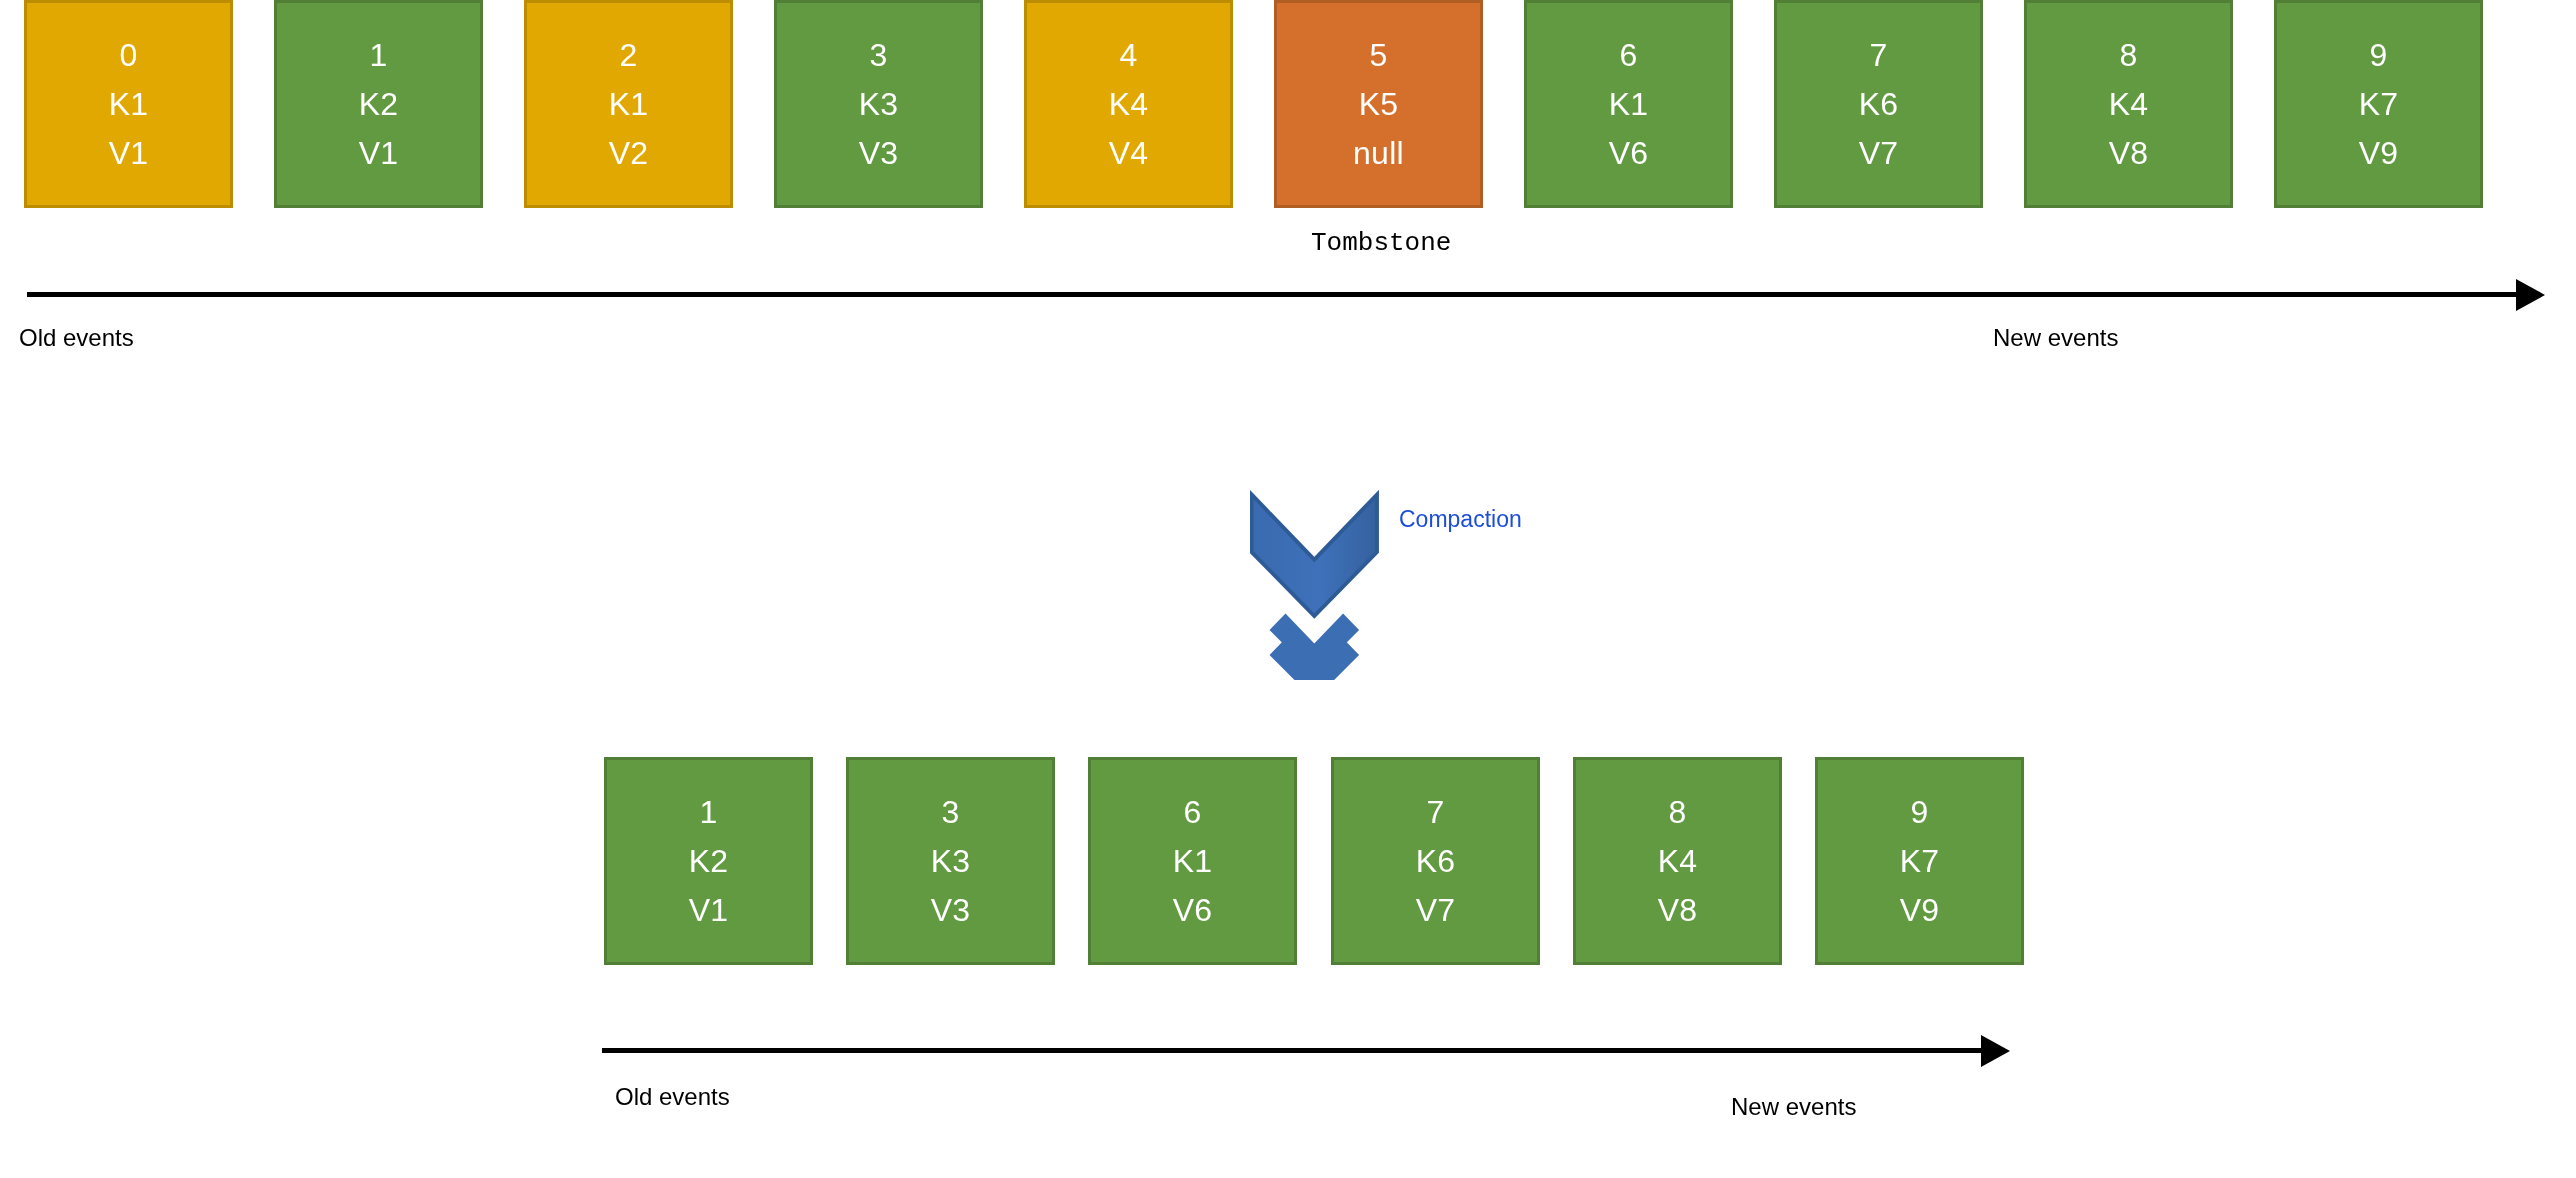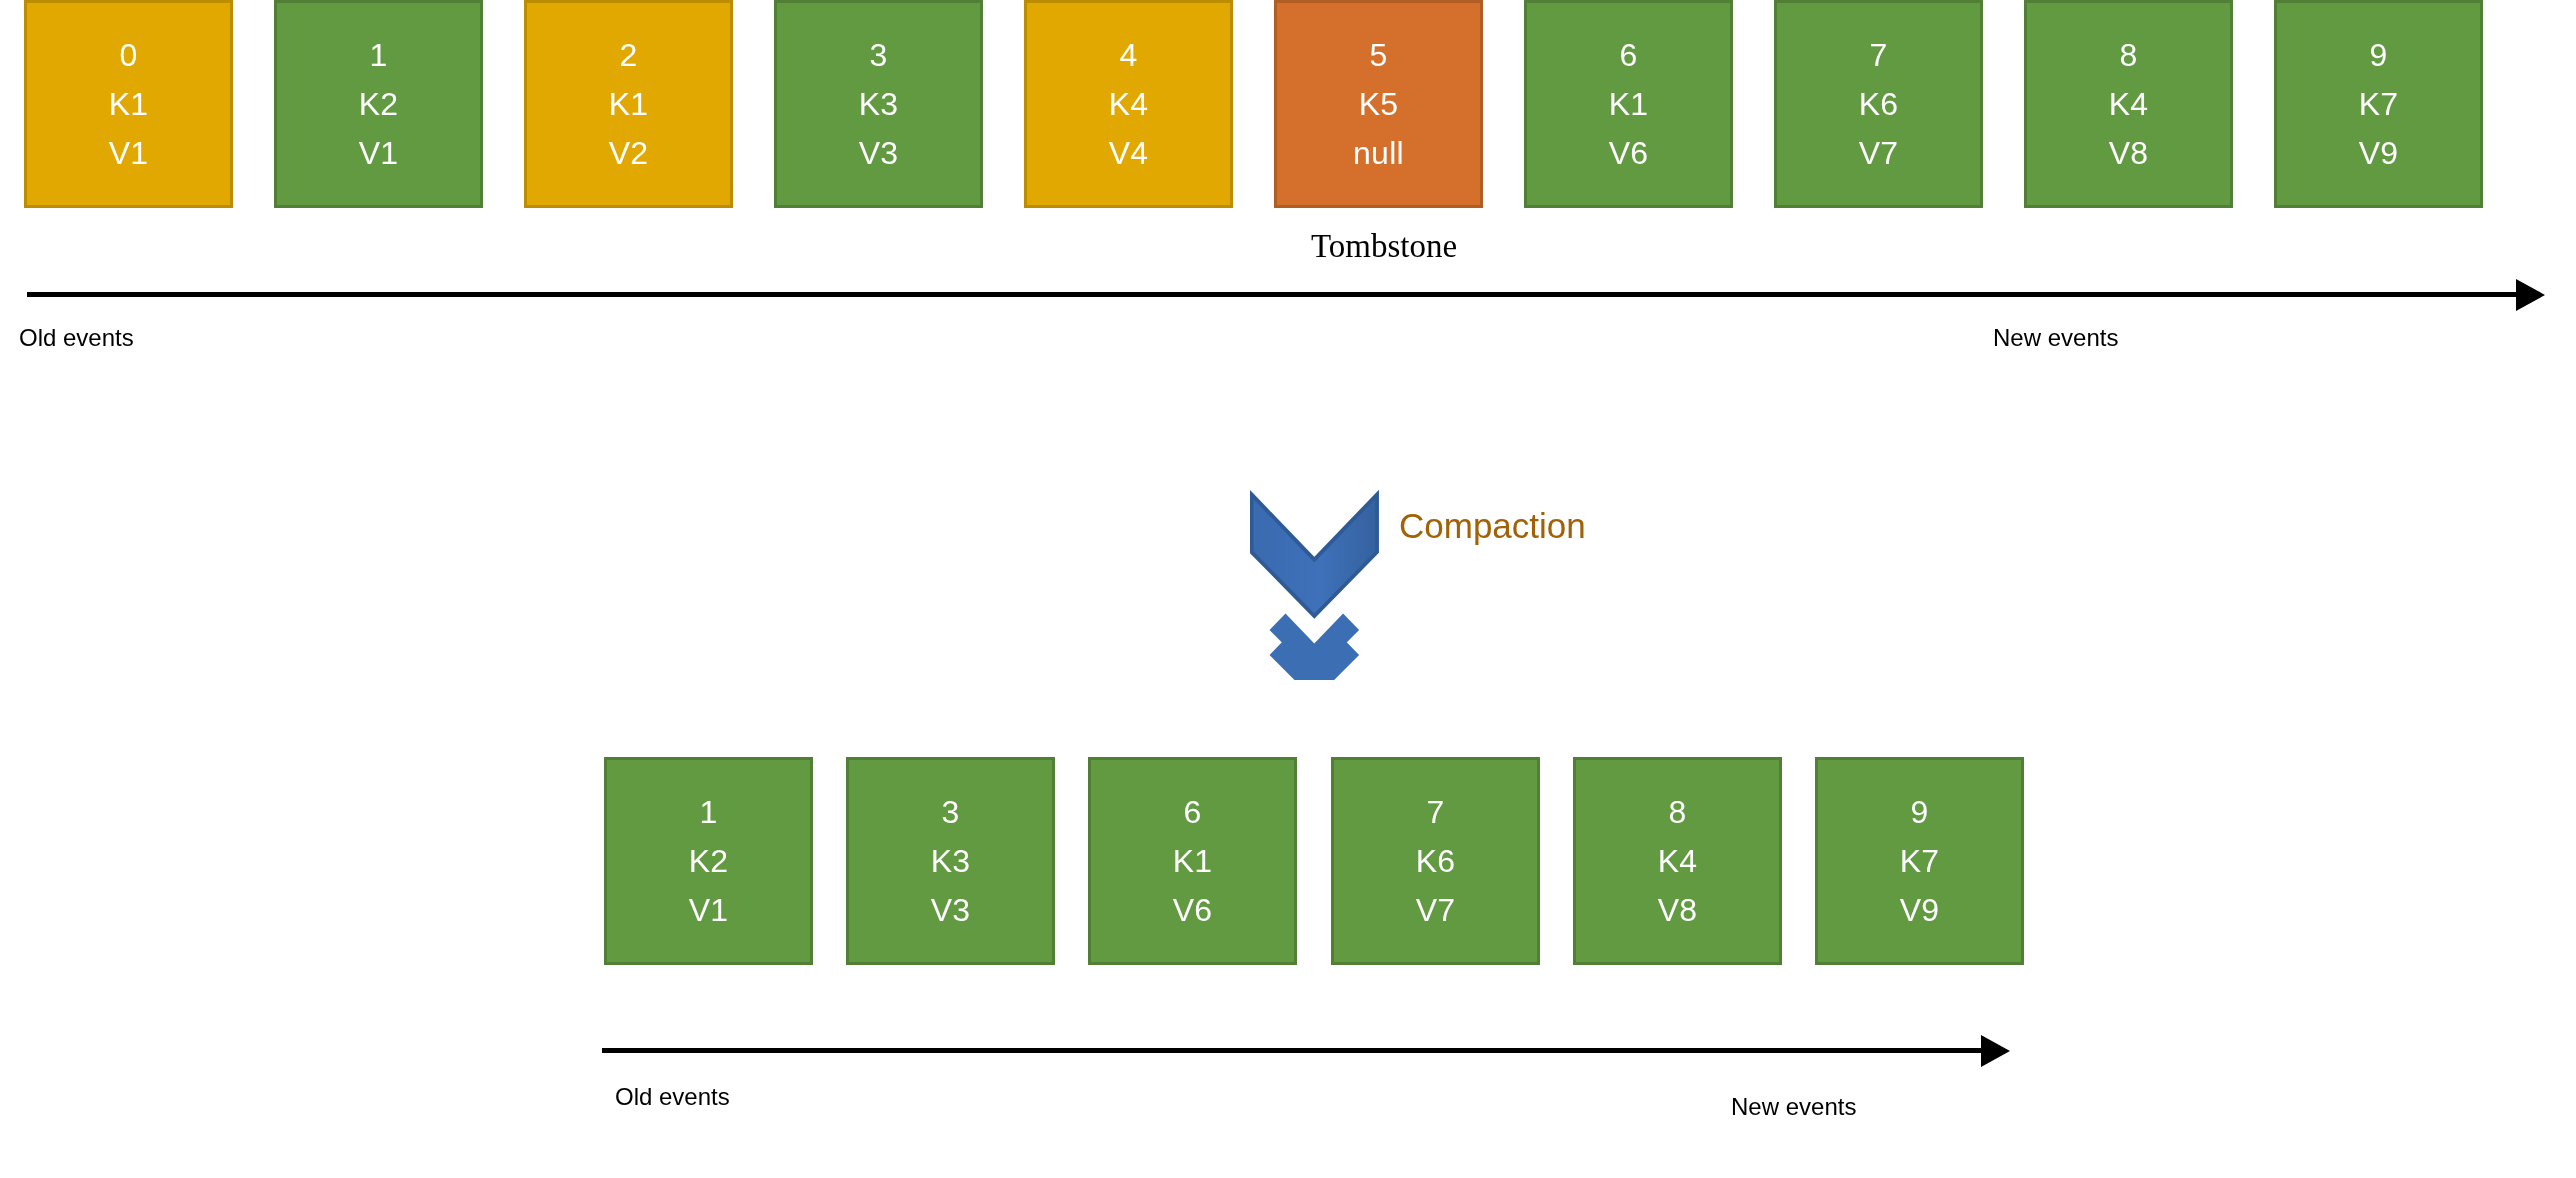--- a/index.html
+++ b/index.html
@@ -70,34 +70,34 @@
   .axis-label {
     position: absolute;
     font-size: 24px;
     color: #000000;
     white-space: nowrap;
     font-family: "Liberation Sans", sans-serif;
   }
 
   .plain-label {
     position: absolute;
-    font-size: 33px;
+    font-size: 26px;
     color: #000000;
     white-space: nowrap;
-    font-family: Liberation Serif, serif;
+    font-family: Liberation Mono, monospace;
   }
 
   
   #compaction-arrow {
     position: absolute;
   }
   #compaction-label {
     position: absolute;
-    font-size: 35px;
-    color: #a16207;
+    font-size: 23px;
+    color: #1d4ed8;
     white-space: nowrap;
     font-family: "Liberation Sans", sans-serif;
   }
 </style>
 </head>
 <body>
 
 <div id="canvas">
 
   <div id="before-log">

